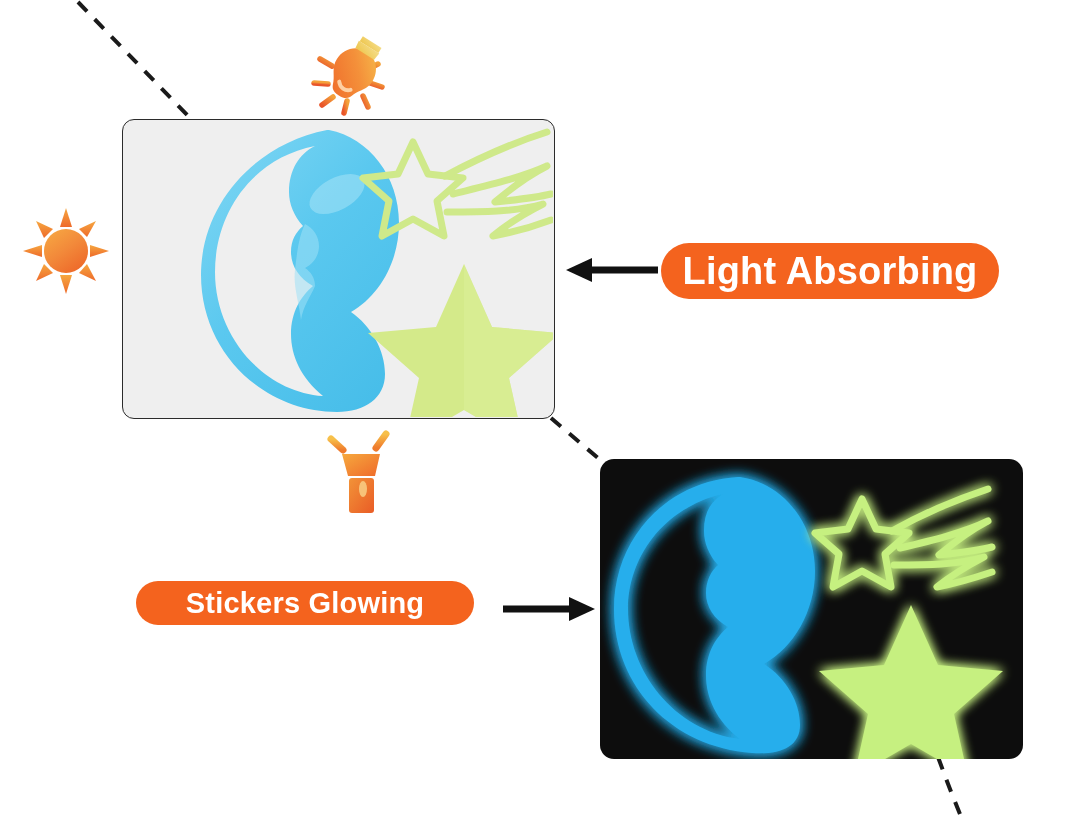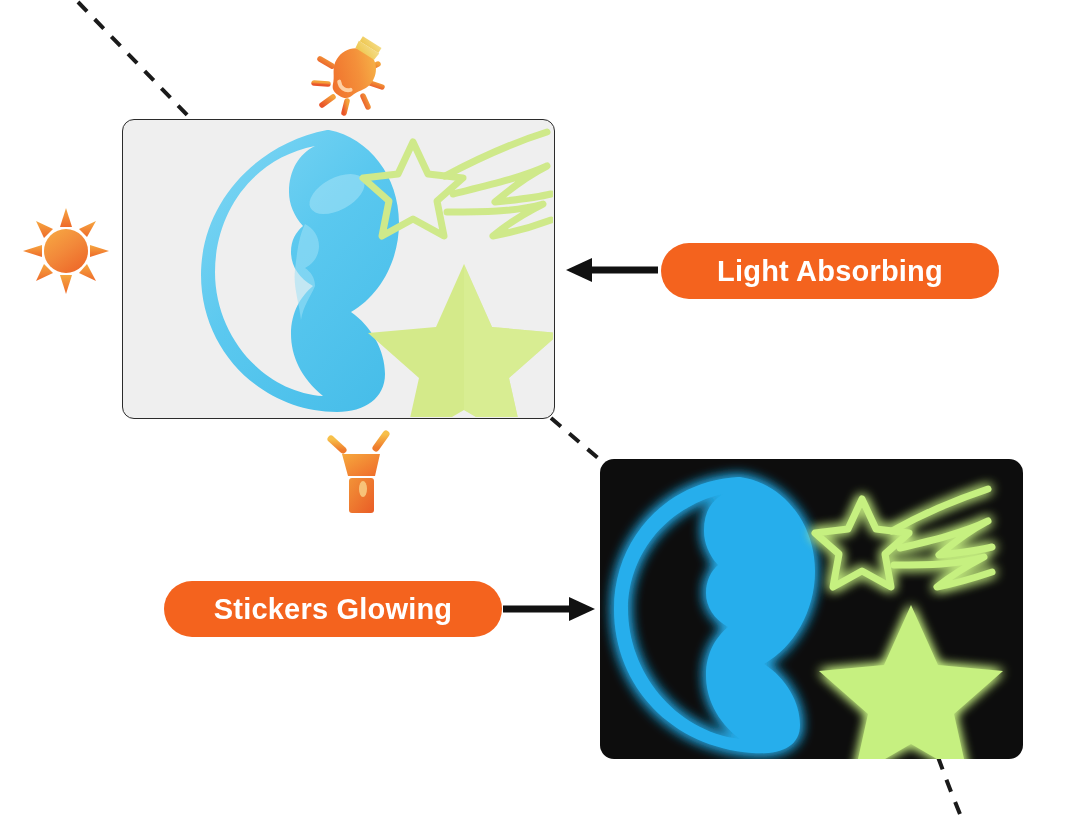--- a/index.html
+++ b/index.html
@@ -51,27 +51,27 @@
     border-radius: 40px;
     font-weight: bold;
     letter-spacing: .2px;
     white-space: nowrap;
   }
   #pill-light-absorbing {
     left: 661px;
     top: 243px;
     width: 338px;
     height: 56px;
-    font-size: 29px;
+    font-size: 38px;
   }
   #pill-stickers-glowing {
-    left: 164px;
+    left: 136px;
     top: 581px;
     width: 338px;
-    height: 56px;
+    height: 44px;
     font-size: 29px;
   }
 
   
   .arrow-svg { overflow: visible; display: block; }
 
   
   .dash-svg { overflow: visible; display: block; }
 
   

